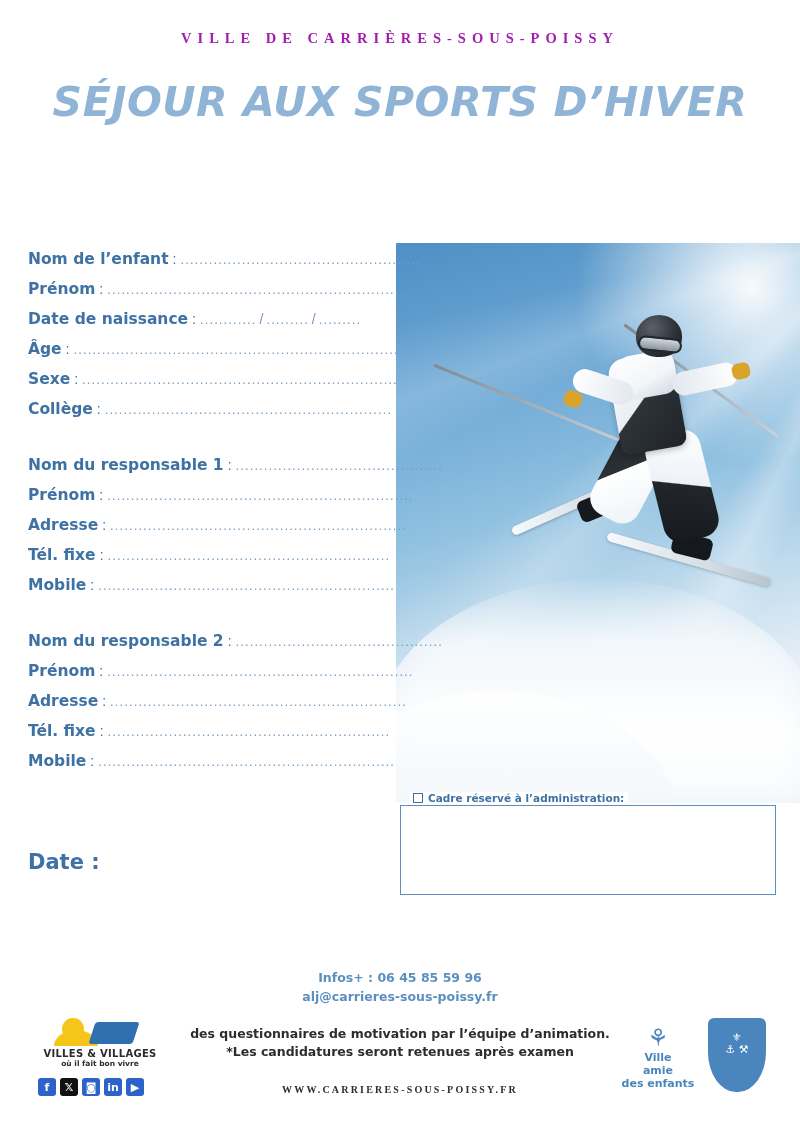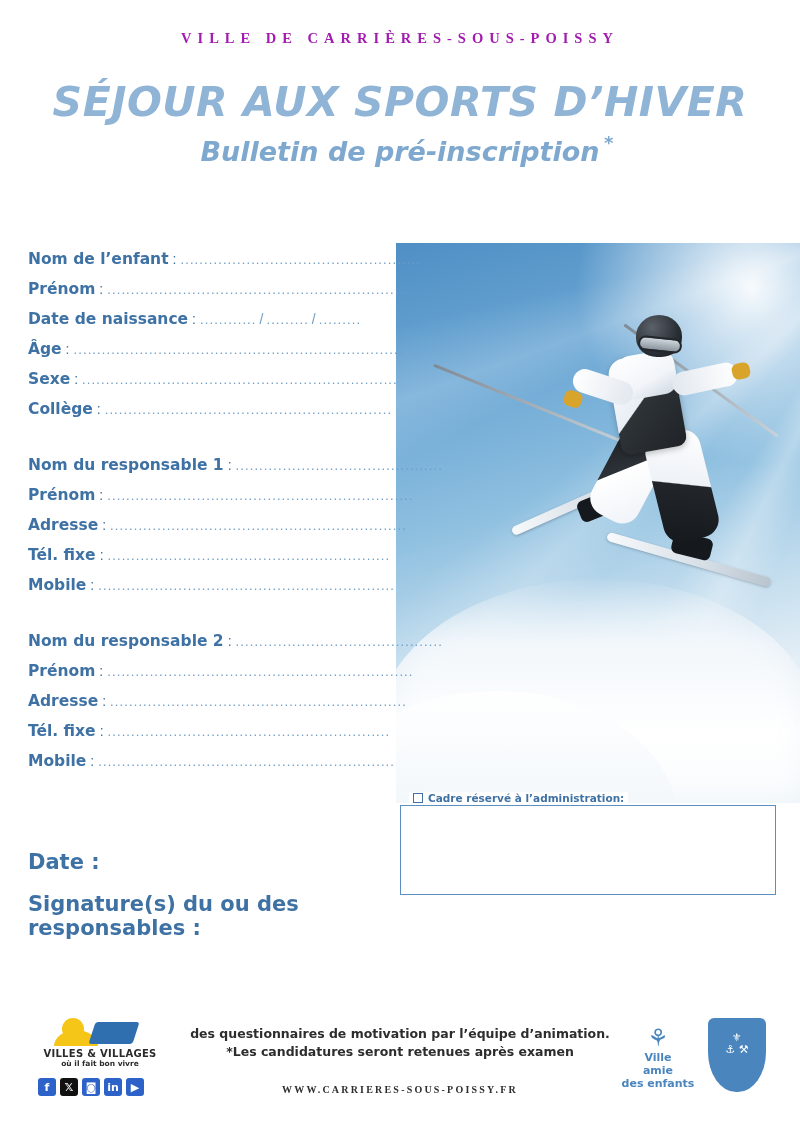--- a/index.html
+++ b/index.html
@@ -380,26 +380,20 @@
       <div class="armR"></div>
       <div class="glove gloveL"></div>
       <div class="glove gloveR"></div>
       <div class="helmet"></div>
       <div class="goggles"></div>
     </div>
   </div>
 
   <div class="kicker">VILLE DE CARRIÈRES-SOUS-POISSY</div>
   <div class="title">SÉJOUR AUX SPORTS D’HIVER</div>
-  <div class="subtitle-wrap">
-    <div class="subtitle">
-      <span>Bulletin de pré-inscription</span>
-      <span class="star">*</span>
-    </div>
-  </div>
 
   <div class="form">
 
     <div class="field">
       <span class="lbl">Nom de l’enfant</span>
       <span class="colon">:</span>
       <span class="dots">...................................................</span>
     </div>
 
     <div class="field">
@@ -496,30 +490,33 @@
 
     <div class="field">
       <span class="lbl">Mobile</span>
       <span class="colon">:</span>
       <span class="dots">...............................................................</span>
     </div>
   </div>
 
   <div class="signature-block">
     <div class="line">Date :</div>
-    <div class="line">Signature(s) du ou des responsables :</div>
   </div>
 
   <div class="admin-box">
     <div class="hdr">
       <span class="chk"></span>
       <span class="hdr-txt">Cadre réservé à l’administration:</span>
     </div>
   </div>
 
+  <div class="infos">
+    <div>Infos+ : 06 45 85 59 96</div>
+    <div>alj@carrieres-sous-poissy.fr</div>
+  </div>
 
   <div class="note">
     <div>des questionnaires de motivation par l’équipe d’animation.</div>
     <div>
       <span class="star">*</span><span>Les candidatures seront retenues après examen</span>
     </div>
   </div>
 
   <div class="website">WWW.CARRIERES-SOUS-POISSY.FR</div>
 

